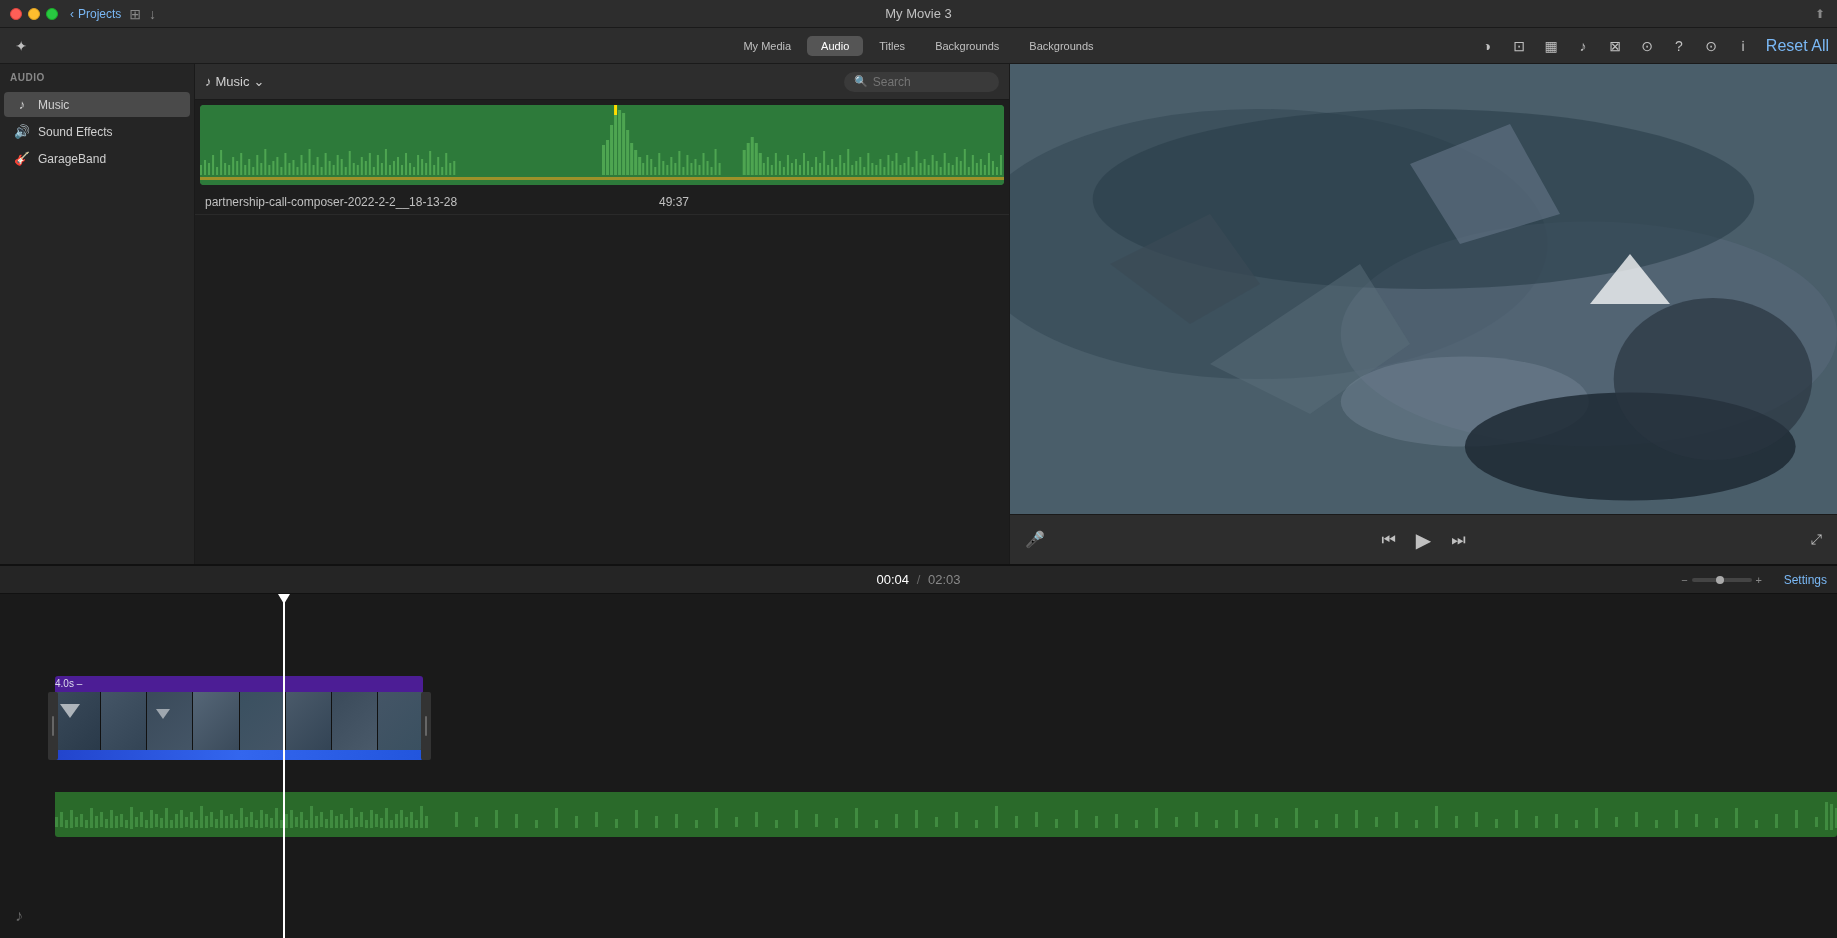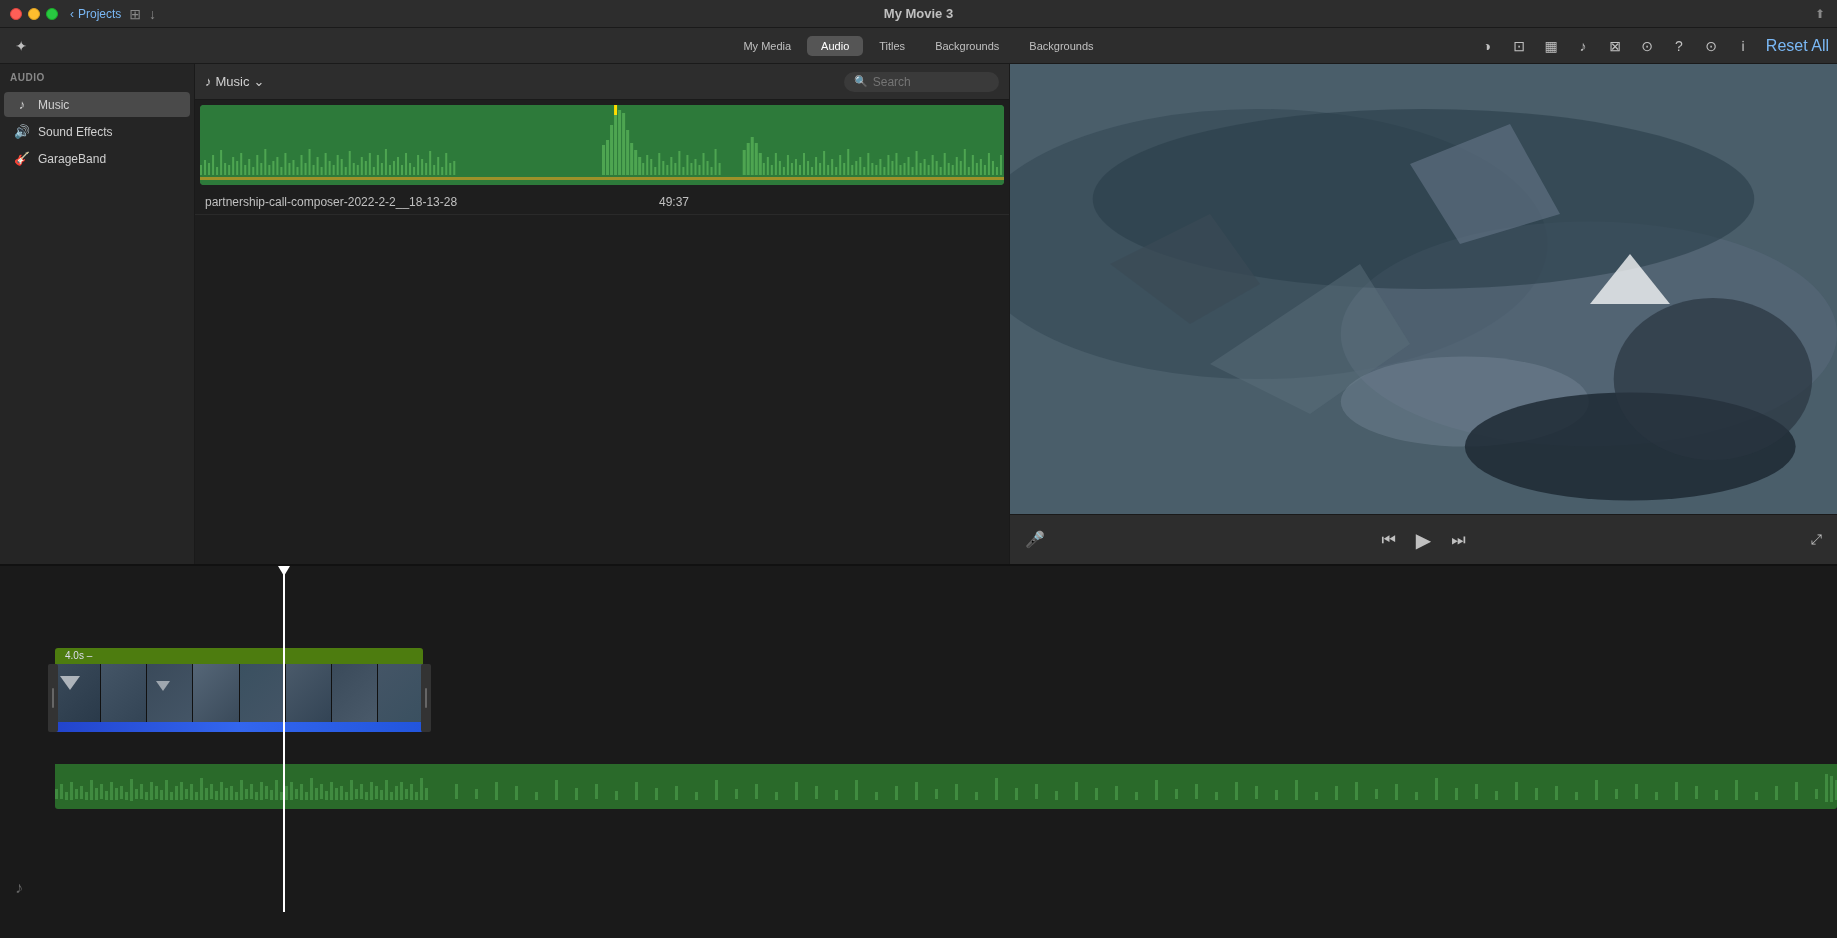--- a/index.html
+++ b/index.html
@@ -35,21 +35,21 @@
       width: 12px;
       height: 12px;
       border-radius: 50%;
     }
     .tl-red { background: #ff5f57; border: 1px solid #e0443e; }
     .tl-yellow { background: #ffbd2e; border: 1px solid #dea123; }
     .tl-green { background: #28c941; border: 1px solid #1aab29; }
     .title-text {
       font-size: 13px;
       color: #c0c0c0;
-      font-weight: 700;
+      font-weight: 400;
     }
     .titlebar-left {
       position: absolute;
       left: 70px;
       display: flex;
       align-items: center;
       gap: 8px;
     }
     .projects-btn {
       display: flex;
@@ -600,28 +600,44 @@
       <button class="ctrl-btn play-btn">▶</button>
       <button class="ctrl-btn">⏭</button>
       <button class="fullscreen-btn">⤢</button>
     </div>
   </div>
 
 </div>
 
 <div style="position:relative; height:374px; background:#1a1a1a; border-top:2px solid #111;">
 
+  <div style="height:28px; background:#252525; display:flex; align-items:center; justify-content:center; border-bottom:1px solid #111; position:relative;">
+    <span style="font-size:13px; color:#c0c0c0;">
+      <span style="color:#fff;">00:04</span>
+      <span style="color:#666; margin:0 4px;">/</span>
+      <span style="color:#888;">02:03</span>
+    </span>
+
+    <div style="position:absolute; right:75px; display:flex; align-items:center; gap:4px;">
+      <span style="color:#888; font-size:11px;">−</span>
+      <div style="width:60px; height:4px; background:#444; border-radius:2px; position:relative; cursor:pointer;">
+        <div style="width:8px; height:8px; background:#aaa; border-radius:50%; position:absolute; top:-2px; left:40%;"></div>
+      </div>
+      <span style="color:#888; font-size:11px;">+</span>
+    </div>
+    <div style="position:absolute; right:10px; color:#7ab8f5; font-size:12px; cursor:pointer;">Settings</div>
+  </div>
 
   <div style="flex:1; position:relative; overflow:hidden; height:346px;">
 
     <div style="position:absolute; top:0; bottom:0; left:283px; width:2px; background:#fff; z-index:10;">
       <div style="width:0; height:0; border-left:6px solid transparent; border-right:6px solid transparent; border-top:10px solid #fff; position:absolute; top:0; left:-5px;"></div>
     </div>
 
-    <div style="position:absolute; top:82px; left:55px; width:368px; height:20px; background:#4d7c0f; color:#dde; font-size:10px; padding:2px 10px; border-radius:3px 3px 0 0; z-index:2;">4.0s –</div>
+    <div style="position:absolute; top:82px; left:55px; width:368px; height:20px; background:#4c1d95; color:#dde; font-size:10px; padding:2px 0; border-radius:3px 3px 0 0; z-index:2;">4.0s –</div>
 
     <div style="position:absolute; top:98px; left:55px; width:368px; height:58px; border-radius:0 0 3px 3px; overflow:hidden; display:flex; z-index:2;">
 
       <div style="flex:1; background:linear-gradient(135deg,#3a4a5a,#2a3a4a); border-right:1px solid #111; position:relative;">
         <div style="position:absolute; top:20%; left:10%; width:20px; height:14px; background:rgba(255,255,255,0.6); clip-path:polygon(50% 0%, 100% 100%, 0% 100%); transform:rotate(180deg);"></div>
       </div>
       <div style="flex:1; background:linear-gradient(135deg,#445566,#334455); border-right:1px solid #111;"></div>
       <div style="flex:1; background:linear-gradient(135deg,#3a4a5a,#445566); border-right:1px solid #111; position:relative;">
         <div style="position:absolute; top:30%; left:20%; width:14px; height:10px; background:rgba(255,255,255,0.5); clip-path:polygon(50% 0%, 100% 100%, 0% 100%); transform:rotate(180deg);"></div>
       </div>

